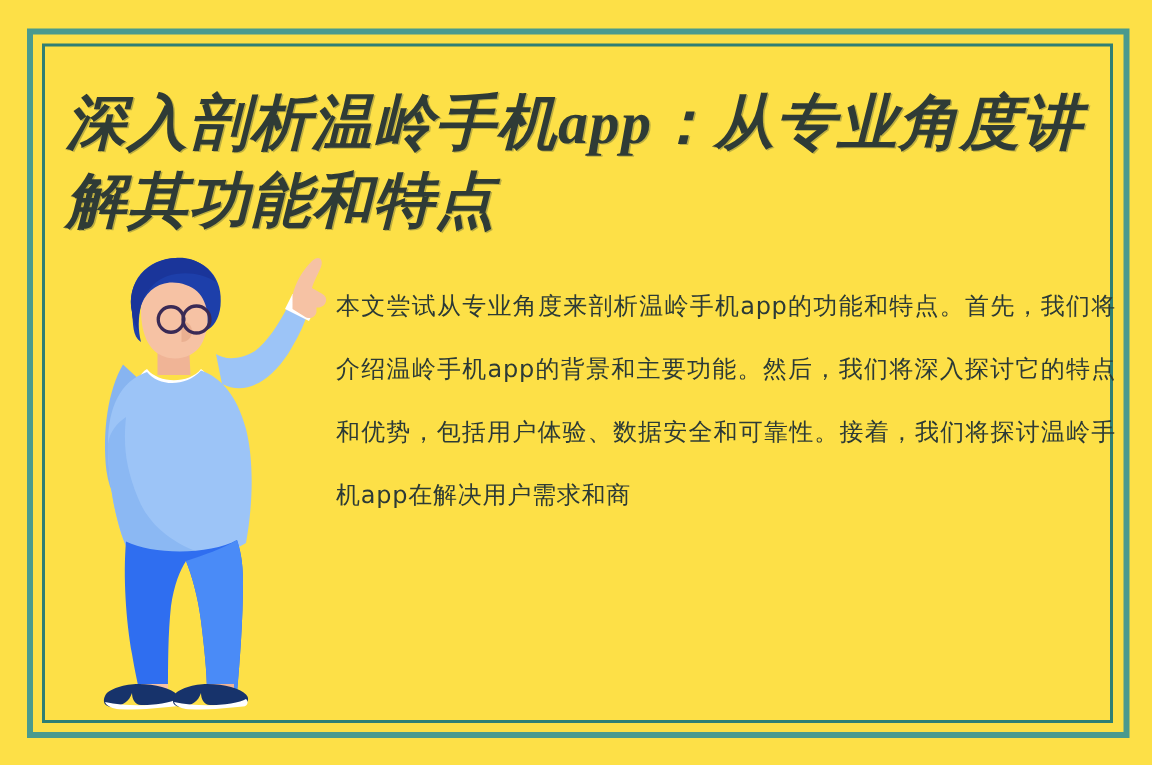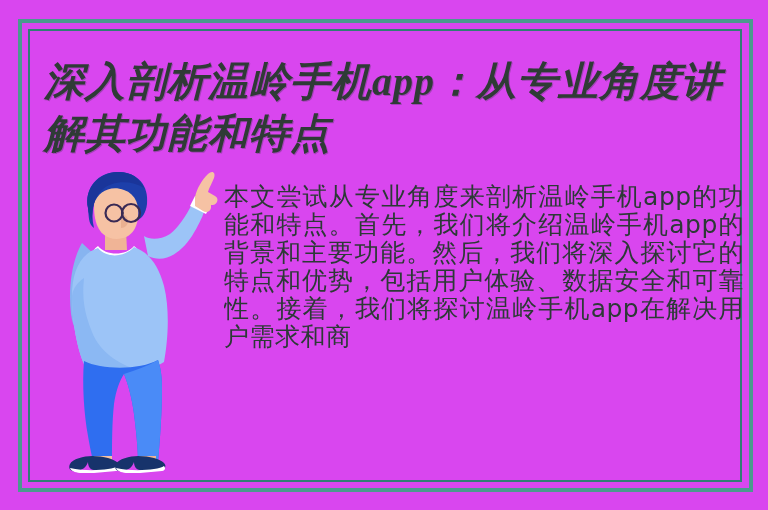--- a/index.html
+++ b/index.html
@@ -4,21 +4,21 @@
 <style>
   html,body{margin:0;padding:0;}
   body{
     width:768px;height:510px;overflow:hidden;
     background:#3cdecb;
     font-family:"Liberation Sans", sans-serif;
   }
   #card{
     position:relative;
     width:768px;height:510px;
-    background:#d946ef;
+    background:#fde047;
     overflow:hidden;
     text-decoration:underline;
   }
   
   #frame-outer{
     position:absolute;
     left:18px;top:19px;right:15px;bottom:18px;
     border:4px solid #4a9a8e;
     box-sizing:border-box;
     pointer-events:none;
@@ -44,22 +44,22 @@
     color:#2f3b36;
     text-shadow:1px 1px 0 rgba(40,60,55,.30);
     white-space:pre-wrap;
   }
   
   #body-text{
     position:absolute;
     left:224px;top:183px;
     width:520px;height:300px;
     font-family:"DejaVu Sans", sans-serif;
-    font-size:25px;
-    line-height:28px;
+    font-size:16px;
+    line-height:42px;
     letter-spacing:.5px;
     color:#2c3a36;
     overflow:hidden;
     text-align:justify;
     text-justify:inter-character;
   }
   
   #illustration{
     position:absolute;
     left:48px;top:168px;

